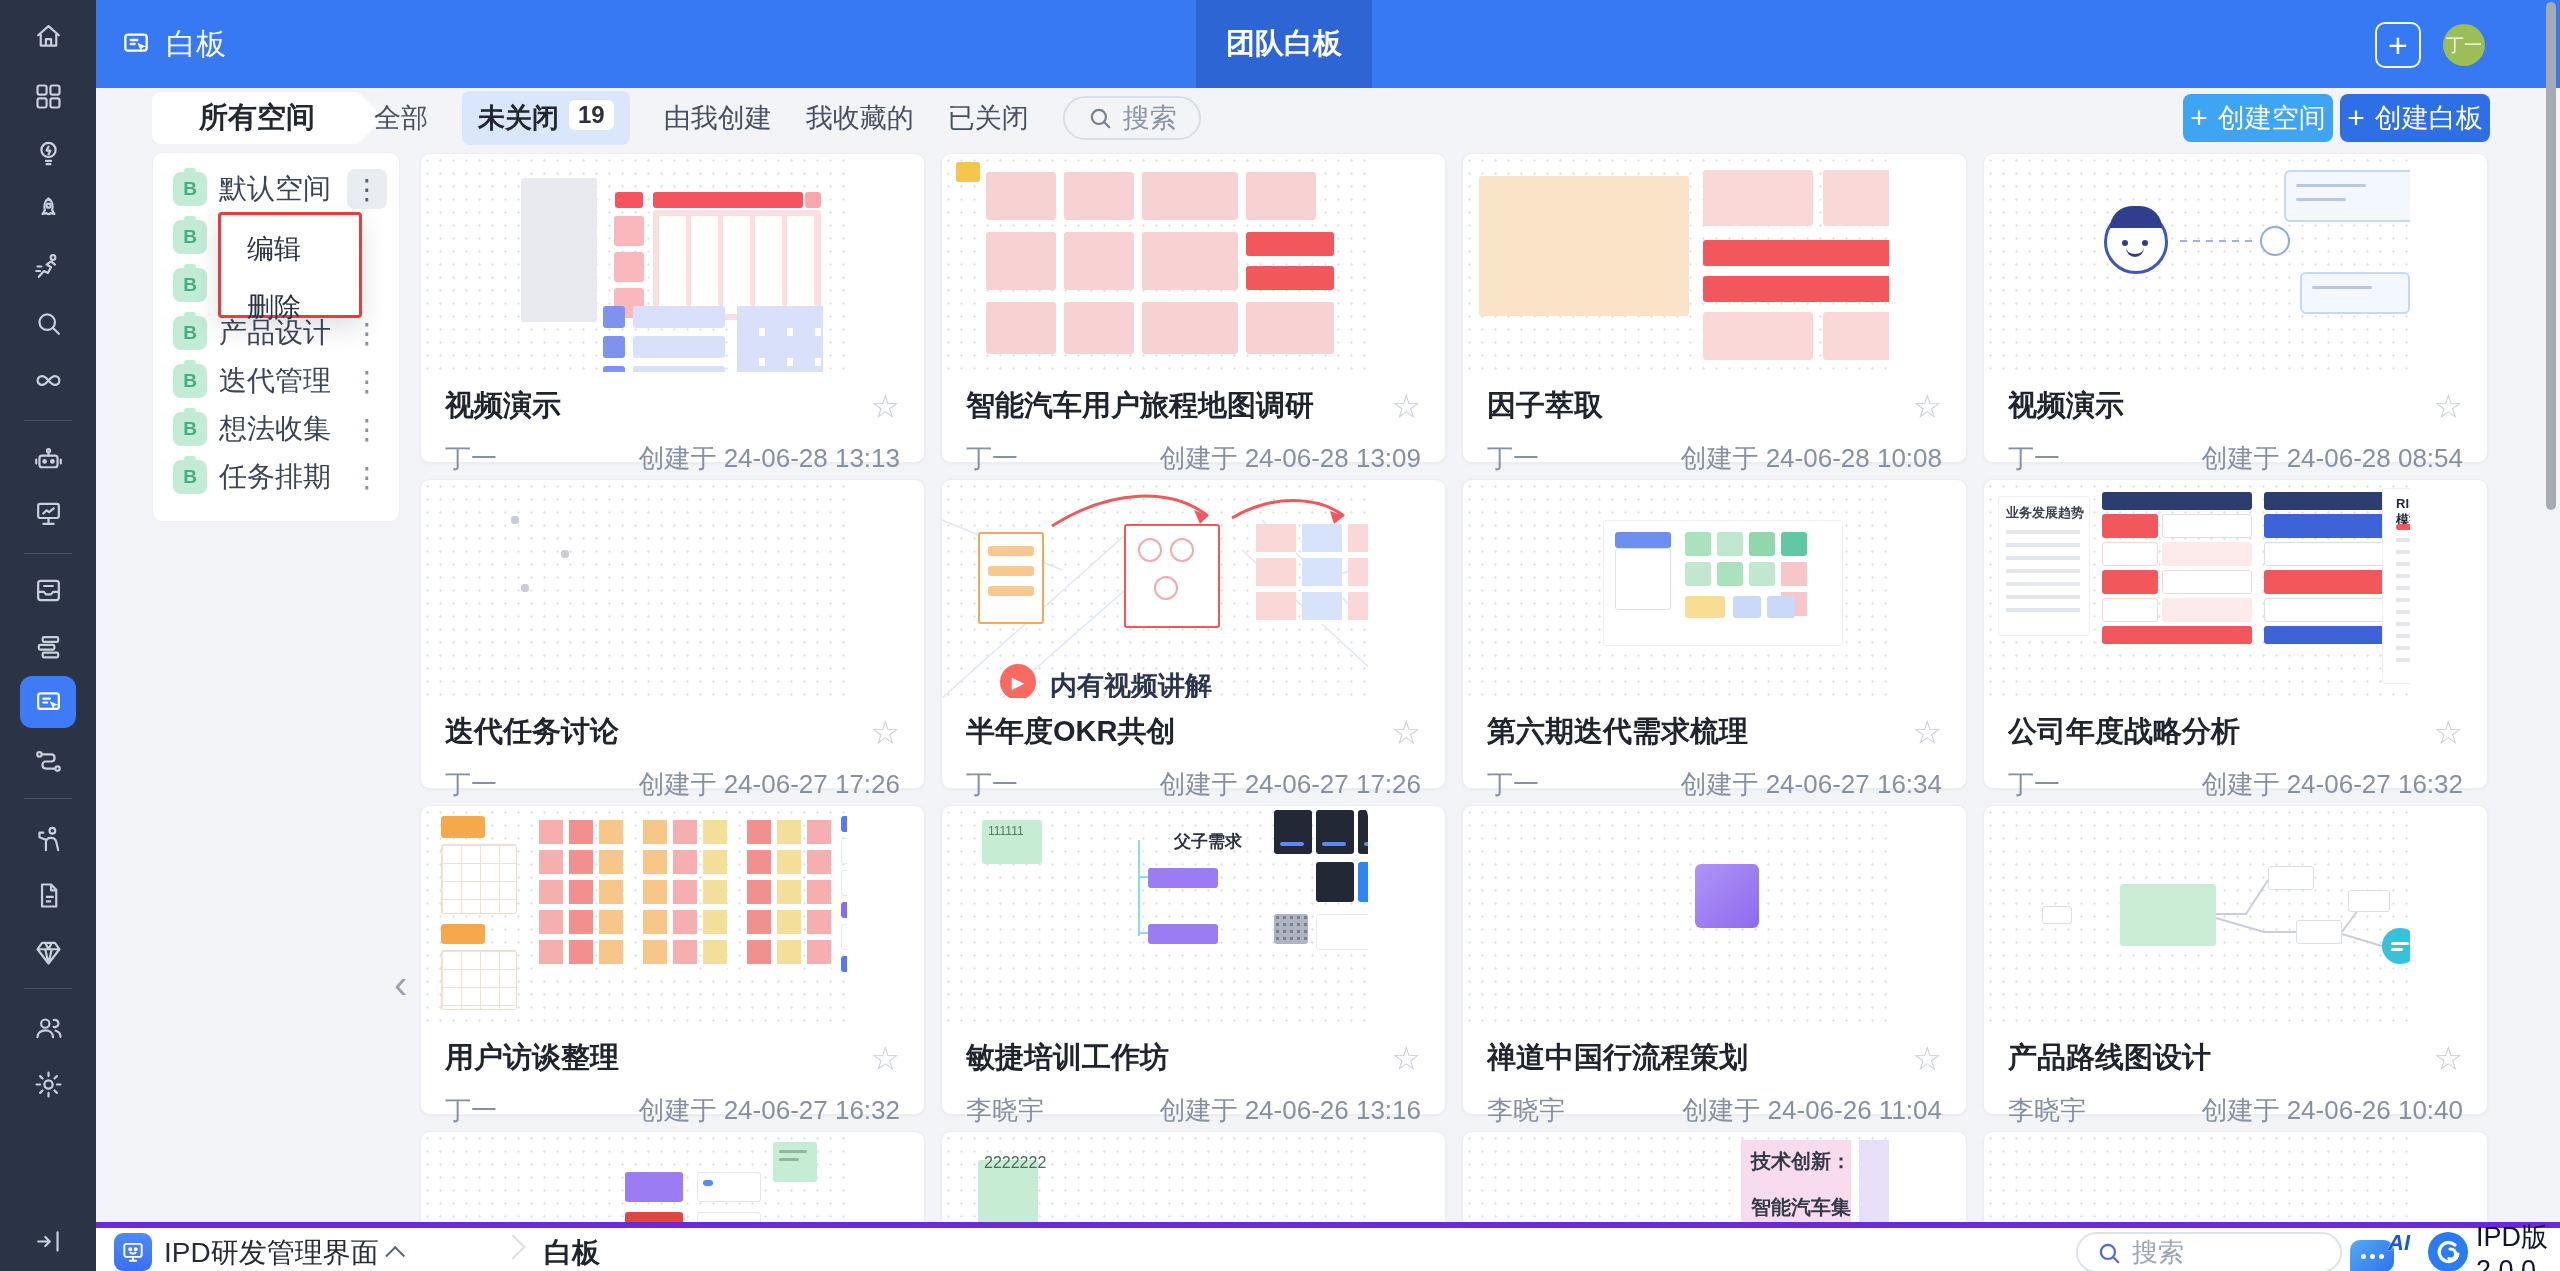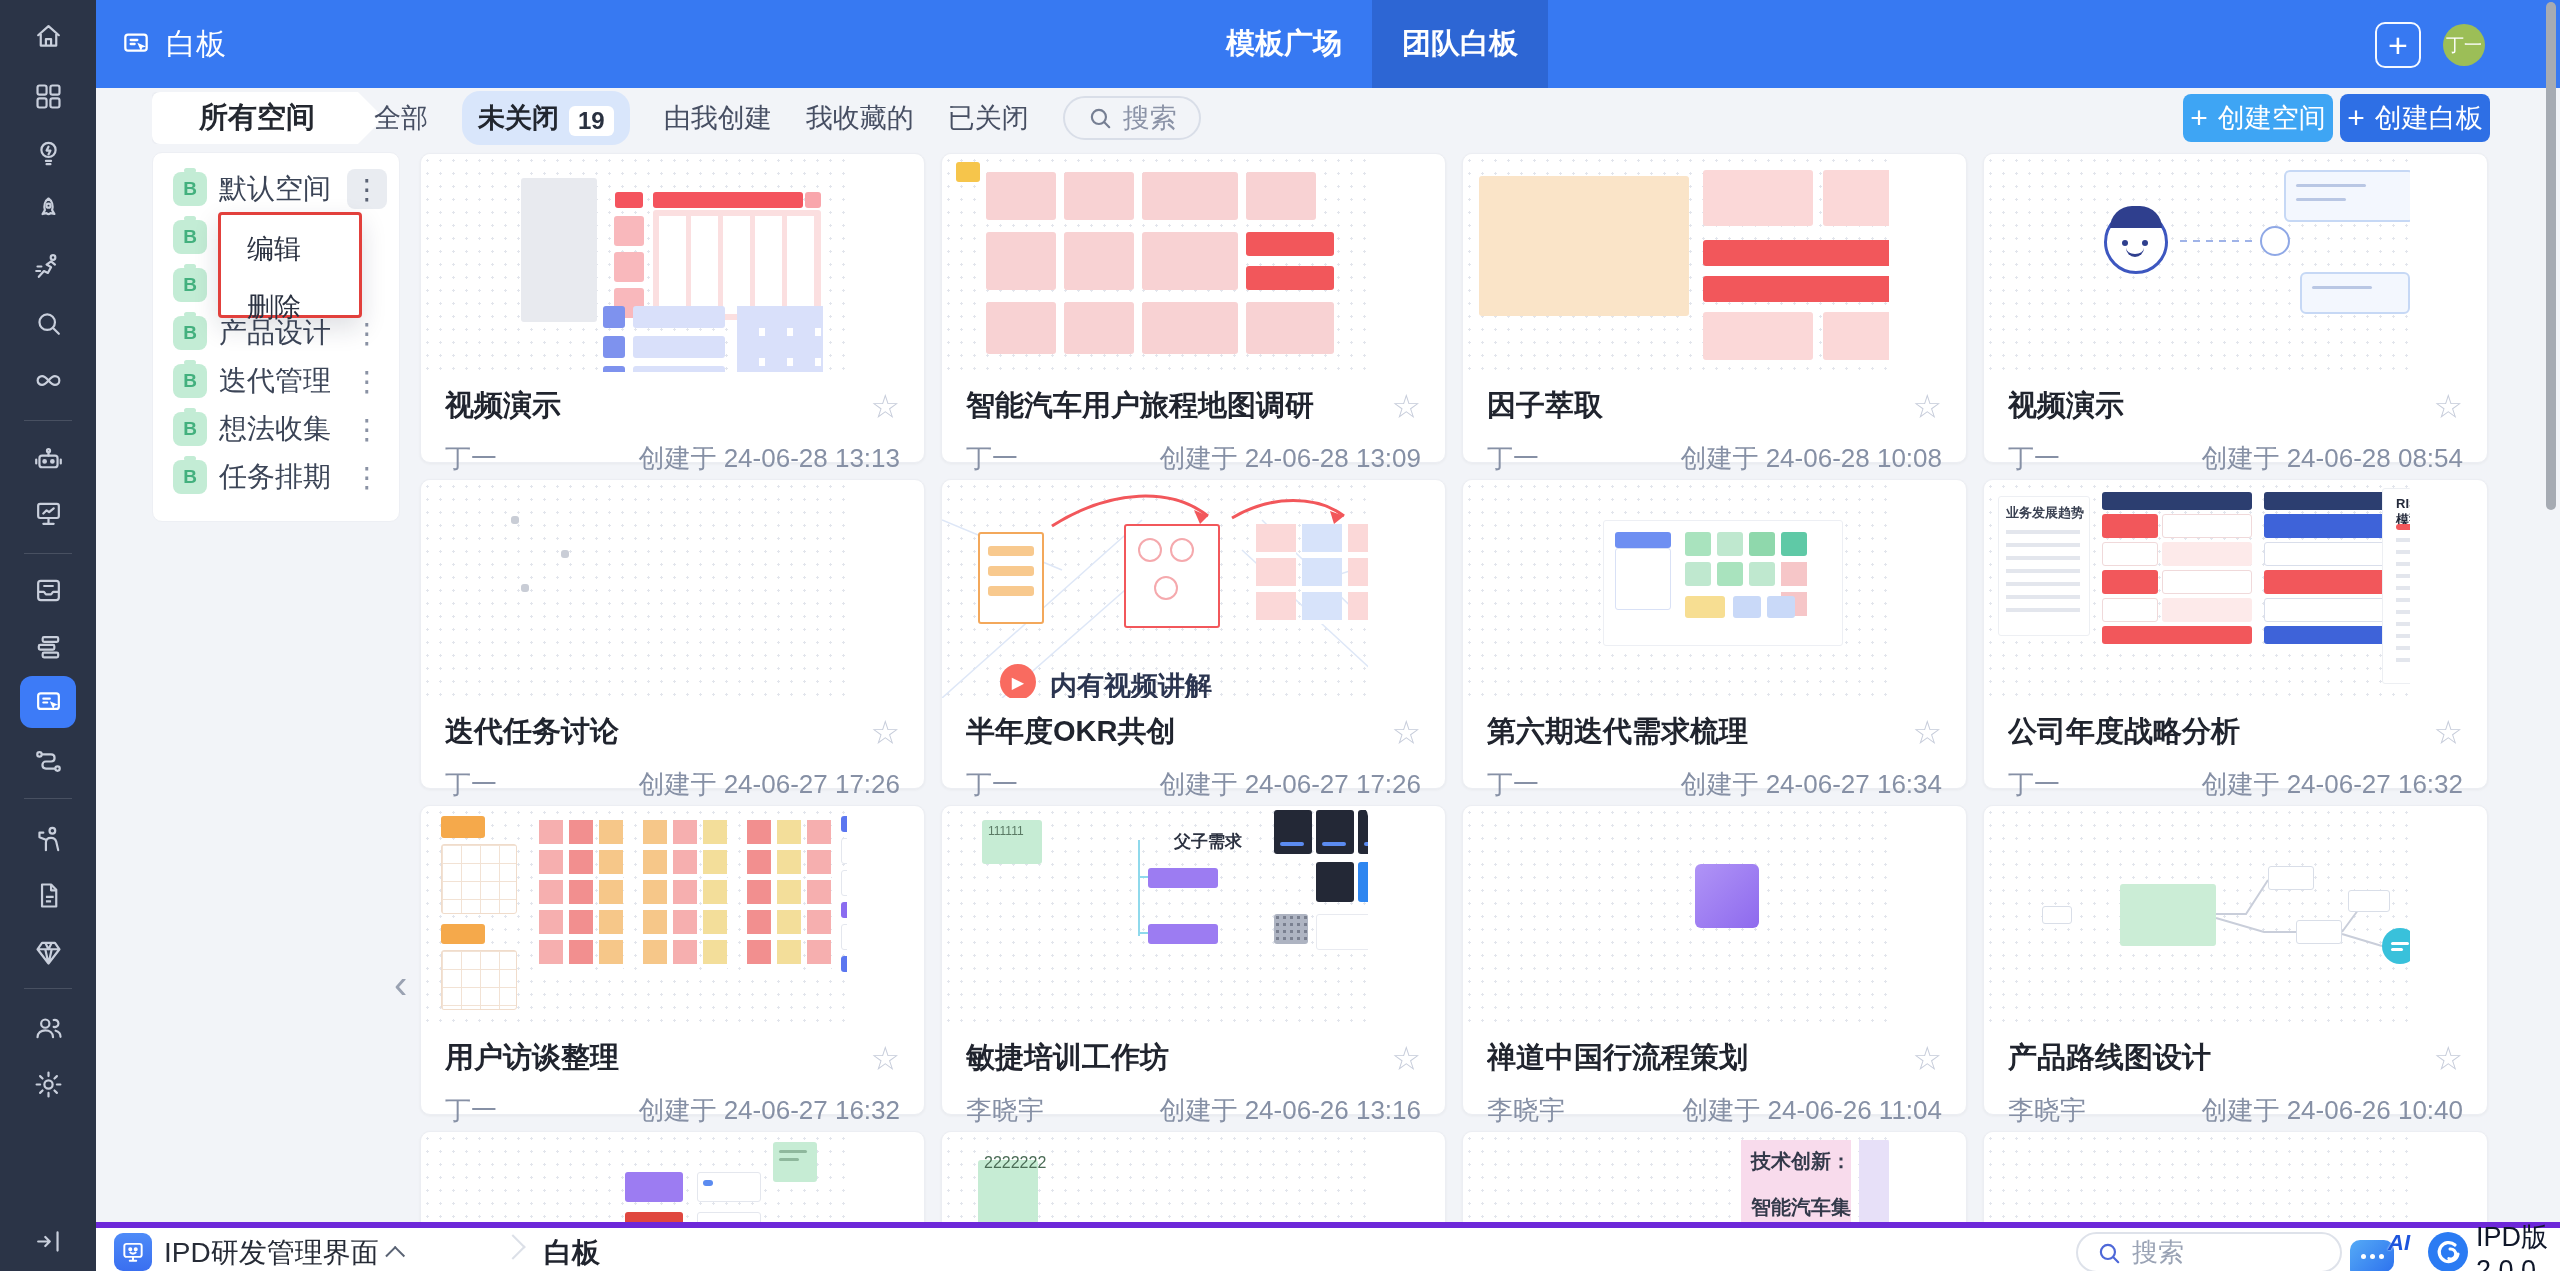--- a/index.html
+++ b/index.html
@@ -20,21 +20,21 @@
 .hdr-tabs{position:absolute;left:1100px;top:0;height:88px;display:flex}
 .hdr-tab{height:88px;display:flex;align-items:center;padding:0 30px;font-size:29px;font-weight:600;cursor:pointer}
 .hdr-tab.active{background:#2D66D4}
 .plus-btn{position:absolute;left:2279px;top:22px;width:46px;height:46px;border:2px solid rgba(255,255,255,.95);border-radius:10px;display:flex;align-items:center;justify-content:center;font-size:34px;font-weight:300;cursor:pointer}
 .avatar{position:absolute;left:2347px;top:24px;width:42px;height:42px;border-radius:50%;background:#9CBE57;display:flex;align-items:center;justify-content:center;font-size:18px;color:#fff;cursor:pointer}
 
 .space-arrow{position:absolute;left:152px;top:92px;width:232px;height:52px;background:#fff;filter:drop-shadow(0 0 1px #D8DCE4);clip-path:polygon(0 0,calc(100% - 26px) 0,100% 50%,calc(100% - 26px) 100%,0 100%);border-radius:8px 0 0 8px;display:flex;align-items:center;justify-content:center;font-size:29px;font-weight:700;color:#23272F;cursor:pointer;z-index:10}
 .space-arrow span{margin-right:22px}
 .ftabs{position:absolute;left:374px;top:92px;height:52px;display:flex;align-items:center;z-index:10}
 .ftab{font-size:27px;color:#474F63;margin-right:34px;cursor:pointer;white-space:nowrap}
-.ftab.pill{background:#D9E6FB;border-radius:18px;padding:9px 16px;color:#21262F;font-weight:700;display:flex;align-items:flex-end;gap:10px}
+.ftab.pill{background:#D9E6FB;border-radius:8px;padding:9px 16px;color:#21262F;font-weight:700;display:flex;align-items:flex-start;gap:10px}
 .ftab .cnt{background:#fff;border-radius:6px;padding:1px 9px;font-size:24px;font-weight:700;color:#2A3140}
 .fsearch{display:flex;align-items:center;gap:10px;border:2px solid #D9DEE8;border-radius:999px;height:44px;padding:0 22px;color:#8B93A7;font-size:27px;cursor:pointer}
 .fsearch svg{width:26px;height:26px;color:#767F93}
 .mkbtn{position:absolute;top:94px;height:48px;width:150px;border-radius:8px;display:flex;align-items:center;justify-content:center;gap:10px;color:#fff;font-size:27px;cursor:pointer;z-index:10}
 .mkbtn .p{font-size:30px;font-weight:300}
 
 .spanel{position:absolute;left:152px;top:152px;width:248px;height:370px;background:#fff;border:1px solid #EDEFF4;border-radius:10px;padding-top:12px;z-index:20}
 .srow{position:relative;height:48px;display:flex;align-items:center;cursor:pointer}
 .sicon{position:absolute;left:20px;width:34px;height:34px;background:#C3ECD5;border-radius:8px;display:flex;align-items:center;justify-content:center;font-size:19px;font-weight:700;color:#43B07E}
 .sicon::before{content:"";position:absolute;top:-4px;left:11px;width:12px;height:5px;border-radius:3px;background:#C3ECD5}
@@ -204,23 +204,20 @@
   <div class="header">
     <div class="app-title">
       <svg viewBox="0 0 24 24" fill="none" stroke="currentColor" stroke-width="1.7" stroke-linecap="round">
           <rect x="4" y="5" width="16" height="12" rx="2"></rect>
           <path d="M8 9h5M8 12h3"></path>
           <path d="M13 11l6.5 2.8-2.8.8-1 2.6z" fill="currentColor" stroke="none"></path>
         </svg>
       <span>白板</span>
     </div>
     <div class="hdr-tabs">
-      <div class="hdr-tab">
-          <span>模板广场</span>
-        </div>
       <div class="hdr-tab active">
           <span>团队白板</span>
         </div>
     </div>
     <div class="plus-btn">
         <span>+</span>
       </div>
     <div class="avatar">
         <span>丁一</span>
       </div>

